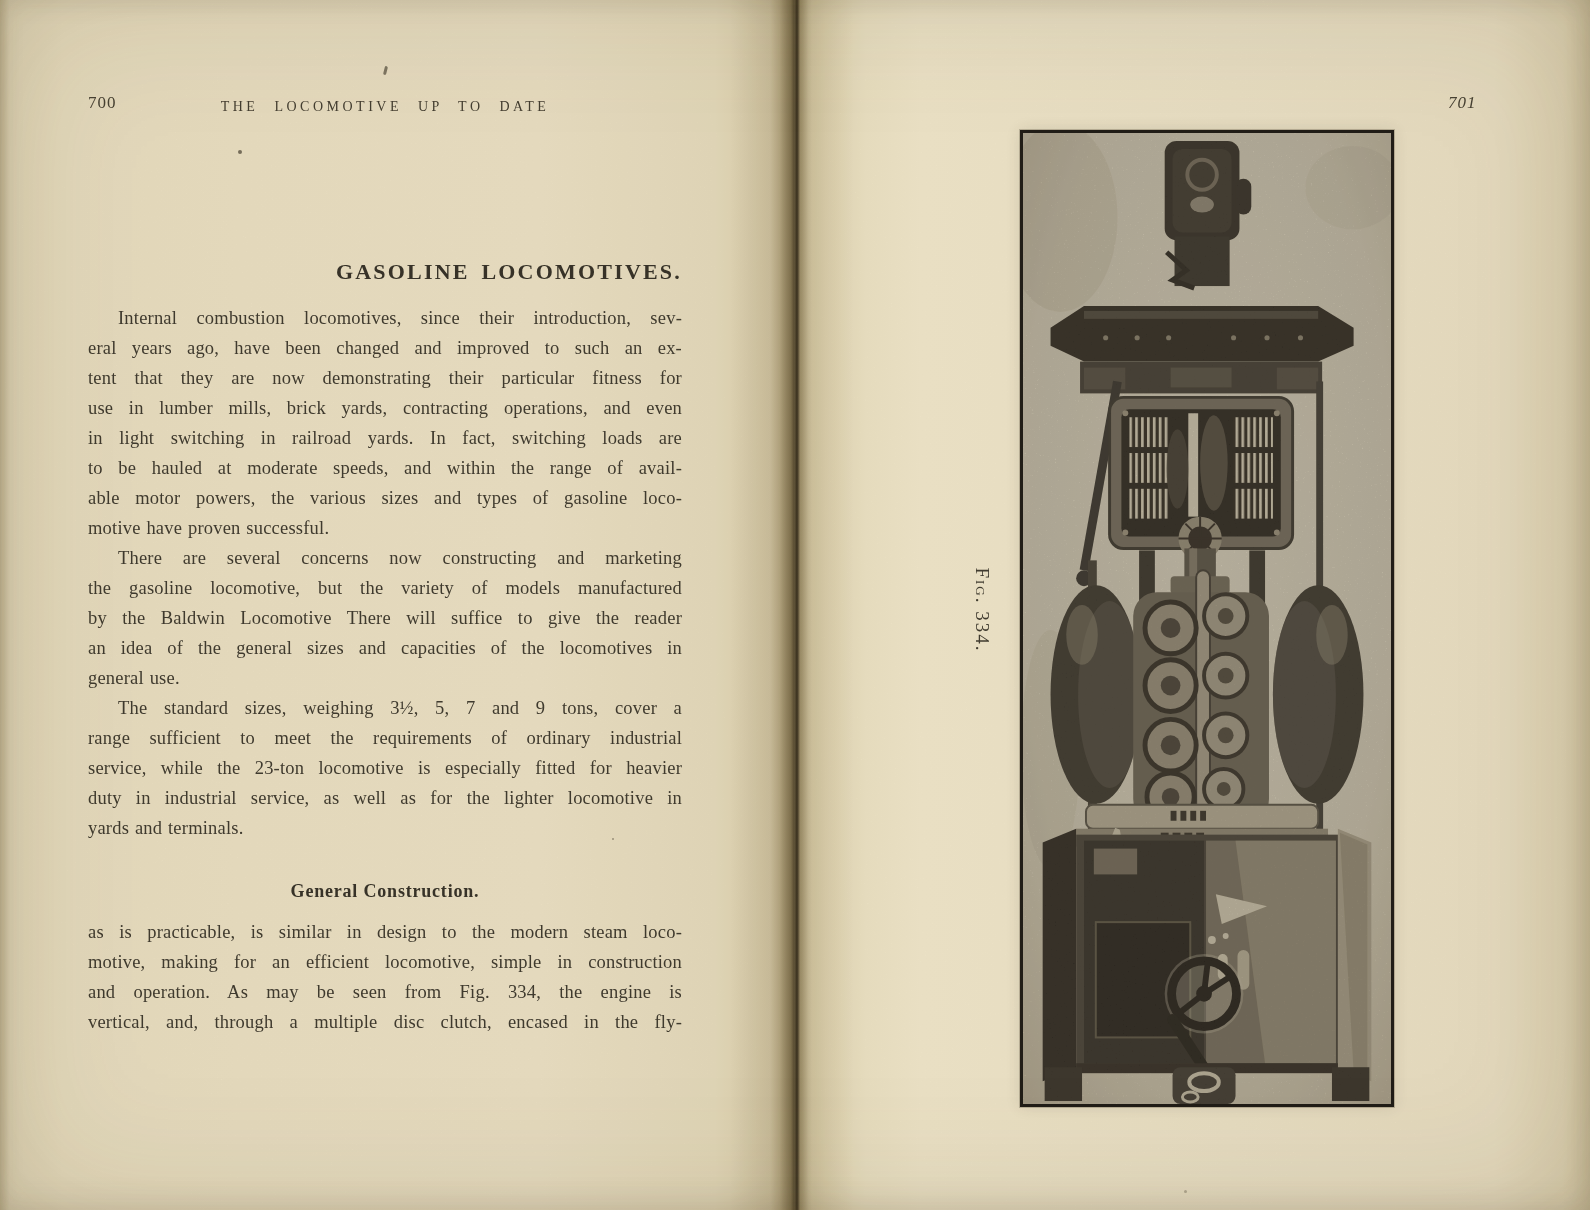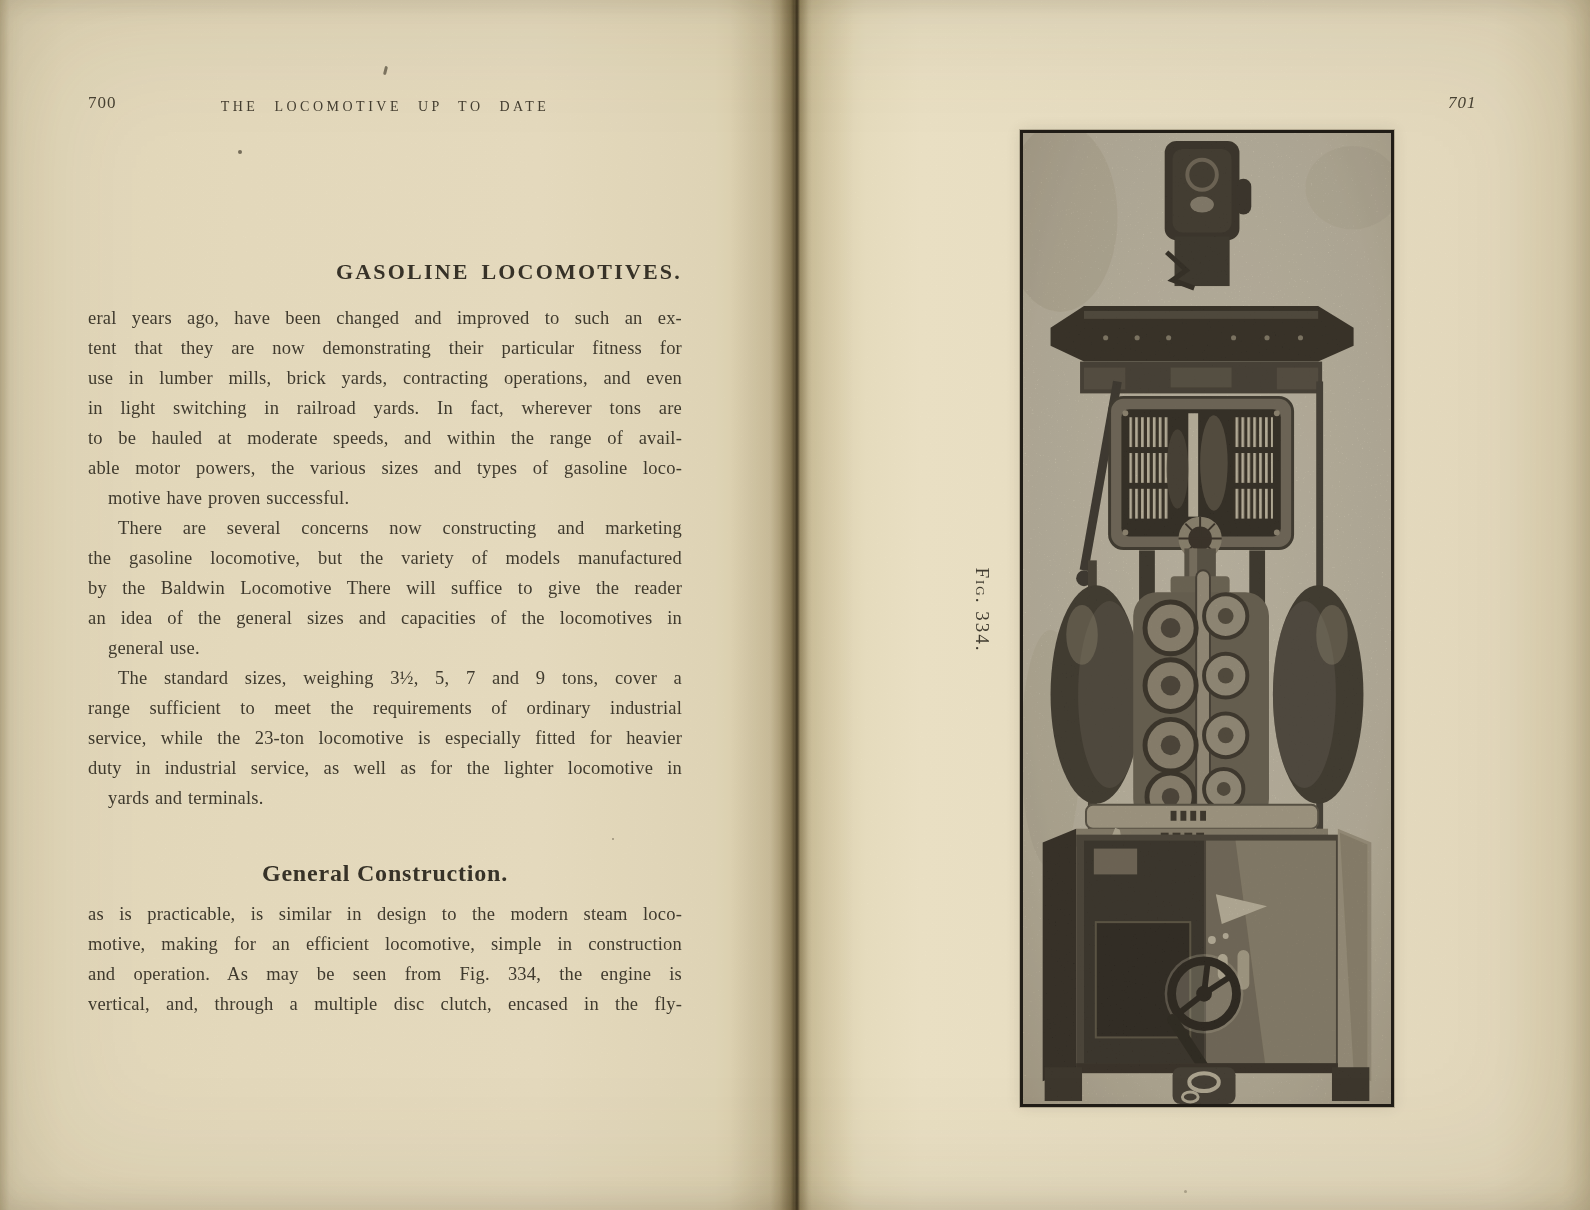--- a/index.html
+++ b/index.html
@@ -45,24 +45,24 @@
     position:absolute;left:88px;top:259px;width:594px;margin:0;text-align:right;
     font-size:22px;font-weight:bold;letter-spacing:2.2px;word-spacing:4px;color:#332f25;
   }
   .textblock{position:absolute;left:88px;top:303px;width:594px;}
   .line{
     font-size:18.5px;line-height:30px;color:#3c372c;
     letter-spacing:.2px;word-spacing:1px;
     text-align:justify;text-align-last:justify;
   }
   .line.first{text-indent:30px;}
-  .line.last{text-align:right;text-align-last:left;margin-left:20px;}
+  .line.last{text-align:right;text-align-last:left;}
   .subheading{
-    text-align:center;font-weight:bold;font-size:24px;letter-spacing:.8px;
-    line-height:32px;margin:44px 0 10px 0;color:#332f25;
+    text-align:center;font-weight:bold;font-size:18px;letter-spacing:.8px;
+    line-height:32px;margin:32px 0 10px 0;color:#332f25;
   }
   
   .fig-caption{
     position:absolute;left:930px;top:535px;width:104px;height:150px;
     display:flex;align-items:center;justify-content:center;pointer-events:none;
   }
   .fig-caption span{
     transform:rotate(90deg);white-space:nowrap;
     font-variant:small-caps;font-size:19px;letter-spacing:2px;color:#3d382d;
   }
@@ -87,24 +87,25 @@
 
   <div class="page-left"></div>
   <div class="page-right"></div>
   <div class="gutter"></div>
 
   <div class="pageno left">700</div>
   <div class="running-title">THE LOCOMOTIVE UP TO DATE</div>
 
   <h1 class="heading">GASOLINE LOCOMOTIVES.</h1>
   <div class="textblock" id="textblock">
+      <div class="line first">Internal combustion locomotives, since their introduction, sev-</div>
       <div class="line">eral years ago, have been changed and improved to such an ex-</div>
       <div class="line">tent that they are now demonstrating their particular fitness for</div>
       <div class="line">use in lumber mills, brick yards, contracting operations, and even</div>
-      <div class="line">in light switching in railroad yards.  In fact, wherever tons are</div>
+      <div class="line">in light switching in railroad yards.  In fact, switching loads are</div>
       <div class="line">to be hauled at moderate speeds, and within the range of avail-</div>
       <div class="line">able motor powers, the various sizes and types of gasoline loco-</div>
       <div class="line last">motive have proven successful.</div>
       <div class="line first">There are several concerns now constructing and marketing</div>
       <div class="line">the gasoline locomotive, but the variety of models manufactured</div>
       <div class="line">by the Baldwin Locomotive There will suffice to give the reader</div>
       <div class="line">an idea of the general sizes and capacities of the locomotives in</div>
       <div class="line last">general use.</div>
       <div class="line first">The standard sizes, weighing 3½, 5, 7 and 9 tons, cover a</div>
       <div class="line">range sufficient to meet the requirements of ordinary industrial</div>

